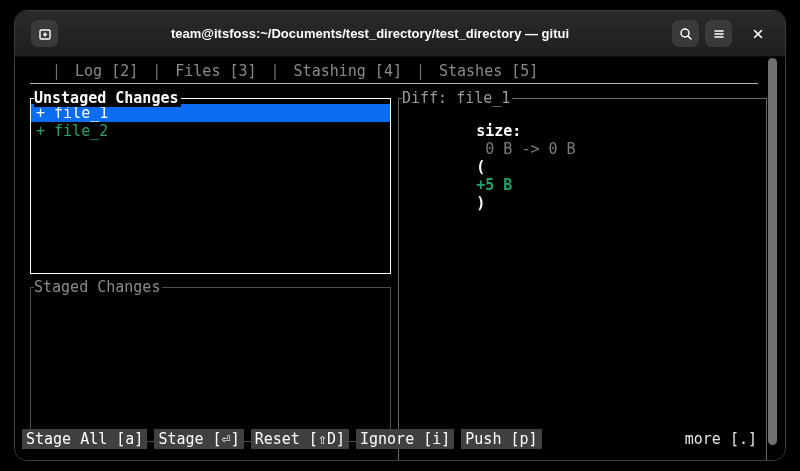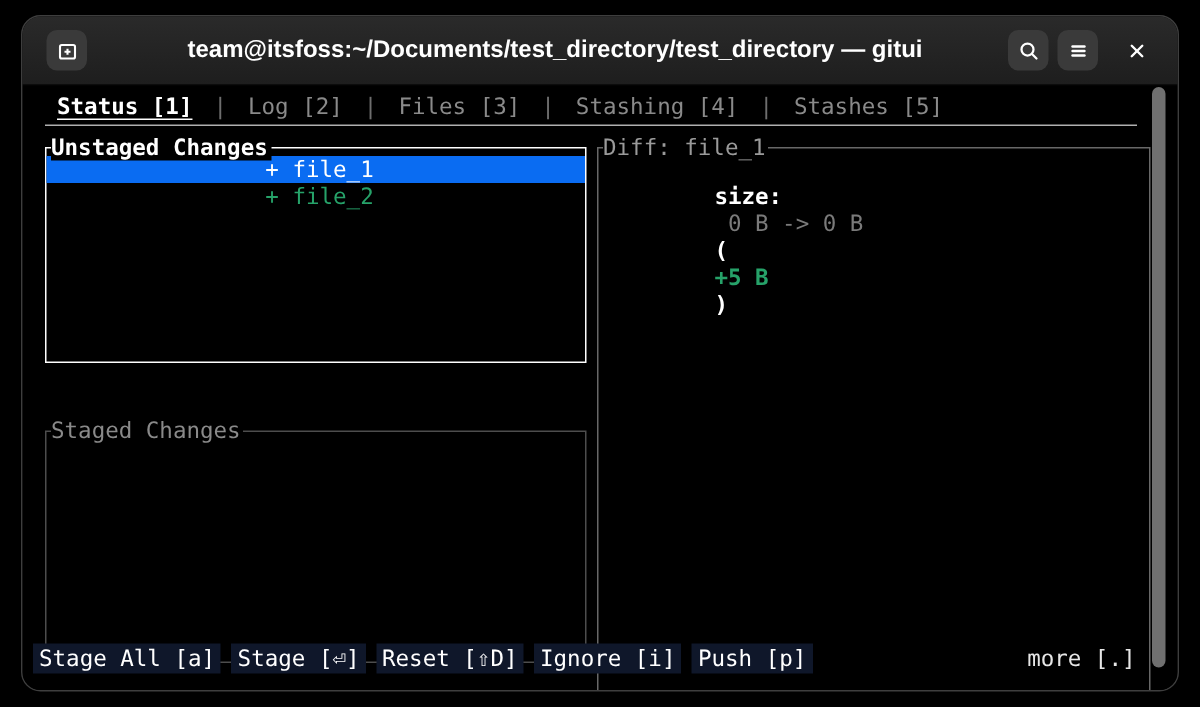--- a/index.html
+++ b/index.html
@@ -23,21 +23,21 @@
     width: 27px; height: 27px; border-radius: 7px; background: #3a3a3a;
     display: flex; align-items: center; justify-content: center; flex: 0 0 auto;
     cursor: default;
   }
   .hb-btn svg, .hb-close svg { display: block; }
   .hb-left { margin-left: 16px; }
   .hb-title {
     position: absolute; left: 60px; right: 120px; top: 0; bottom: 0;
     display: flex; align-items: center; justify-content: center;
     color: #ffffff; font-family: "Liberation Sans", "DejaVu Sans", sans-serif;
-    font-size: 16px; font-weight: bold; white-space: nowrap; overflow: hidden; text-align: center;
+    font-size: 13px; font-weight: bold; white-space: nowrap; overflow: hidden; text-align: center;
   }
   .hb-right { position: absolute; right: 14px; display: flex; align-items: center; gap: 6px; }
   .hb-close {
     width: 26px; height: 26px; margin-left: 7px;
     display: flex; align-items: center; justify-content: center;
   }
 
   
   .terminal {
     position: relative; width: 770px; height: 403px; background: #000;
@@ -54,21 +54,21 @@
 
   .tab-divider {
     position: absolute; left: 15px; top: 26px; width: 728px; height: 1px; background: #b0b0b0;
   }
 
   .panel { position: absolute; background: #000; }
   .panel-title {
     position: absolute; top: -10px; left: 3px; background: #000; padding-right: 2px;
     white-space: pre;
   }
-  .panel-unstaged { left: 15px; top: 41px; width: 361px; height: 144px; border: 1px solid #ffffff; text-align: center; }
+  .panel-unstaged { left: 15px; top: 41px; width: 361px; height: 176px; border: 1px solid #ffffff; }
   .panel-unstaged .panel-title { color: #ffffff; font-weight: bold; }
   .panel-staged { left: 15px; top: 230px; width: 361px; height: 155px; border: 1px solid #4d4d4d; }
   .panel-staged .panel-title { color: #8a8a8a; }
   .panel-diff { left: 383px; top: 41px; width: 369px; height: 394px; border: 1px solid #686868; }
   .panel-diff .panel-title { color: #9a9a9a; }
 
   .file-list { padding-top: 5px; }
   .file-row { height: 18px; line-height: 18px; padding-left: 5px; color: #26a269; white-space: pre; }
   .file-row.selected { background: #0a6cf2; color: #ffffff; }
 
@@ -76,21 +76,21 @@
   .diff-label { color: #ffffff; font-weight: bold; }
   .diff-values { color: #7a7a7a; }
   .diff-paren { color: #ffffff; font-weight: bold; }
   .diff-delta { color: #26a269; font-weight: bold; }
 
   .toolbar {
     position: absolute; left: 7px; top: 372px; height: 20px;
     display: flex; gap: 7px; align-items: center;
   }
   .tb-btn {
-    background: #0f172a; color: #ffffff; height: 20px; line-height: 20px;
+    background: #404040; color: #ffffff; height: 20px; line-height: 20px;
     padding: 0 4px; white-space: pre; cursor: default;
   }
   .more-label { position: absolute; top: 372px; right: 28px; height: 20px; line-height: 20px; color: #e6e6e6; white-space: pre; }
 
   .scrollbar {
     position: absolute; left: 753px; top: 1px; width: 9px; height: 387px;
     background: #707070; border-radius: 5px;
   }
 </style>
 </head>
@@ -134,21 +134,20 @@
             <line x1="10.5" y1="3.5" x2="3.5" y2="10.5" stroke="#ffffff" stroke-width="1.6" stroke-linecap="round"></line>
           </svg>
         </span>
       </div>
     </div>
   </div>
 
   <div class="terminal">
 
     <div class="tabs">
-      <span class="tab active">Status [1]</span>
       <span class="tab-sep">|</span>
       <span class="tab">Log [2]</span>
       <span class="tab-sep">|</span>
       <span class="tab">Files [3]</span>
       <span class="tab-sep">|</span>
       <span class="tab">Stashing [4]</span>
       <span class="tab-sep">|</span>
       <span class="tab">Stashes [5]</span>
     </div>
     <div class="tab-divider"></div>

